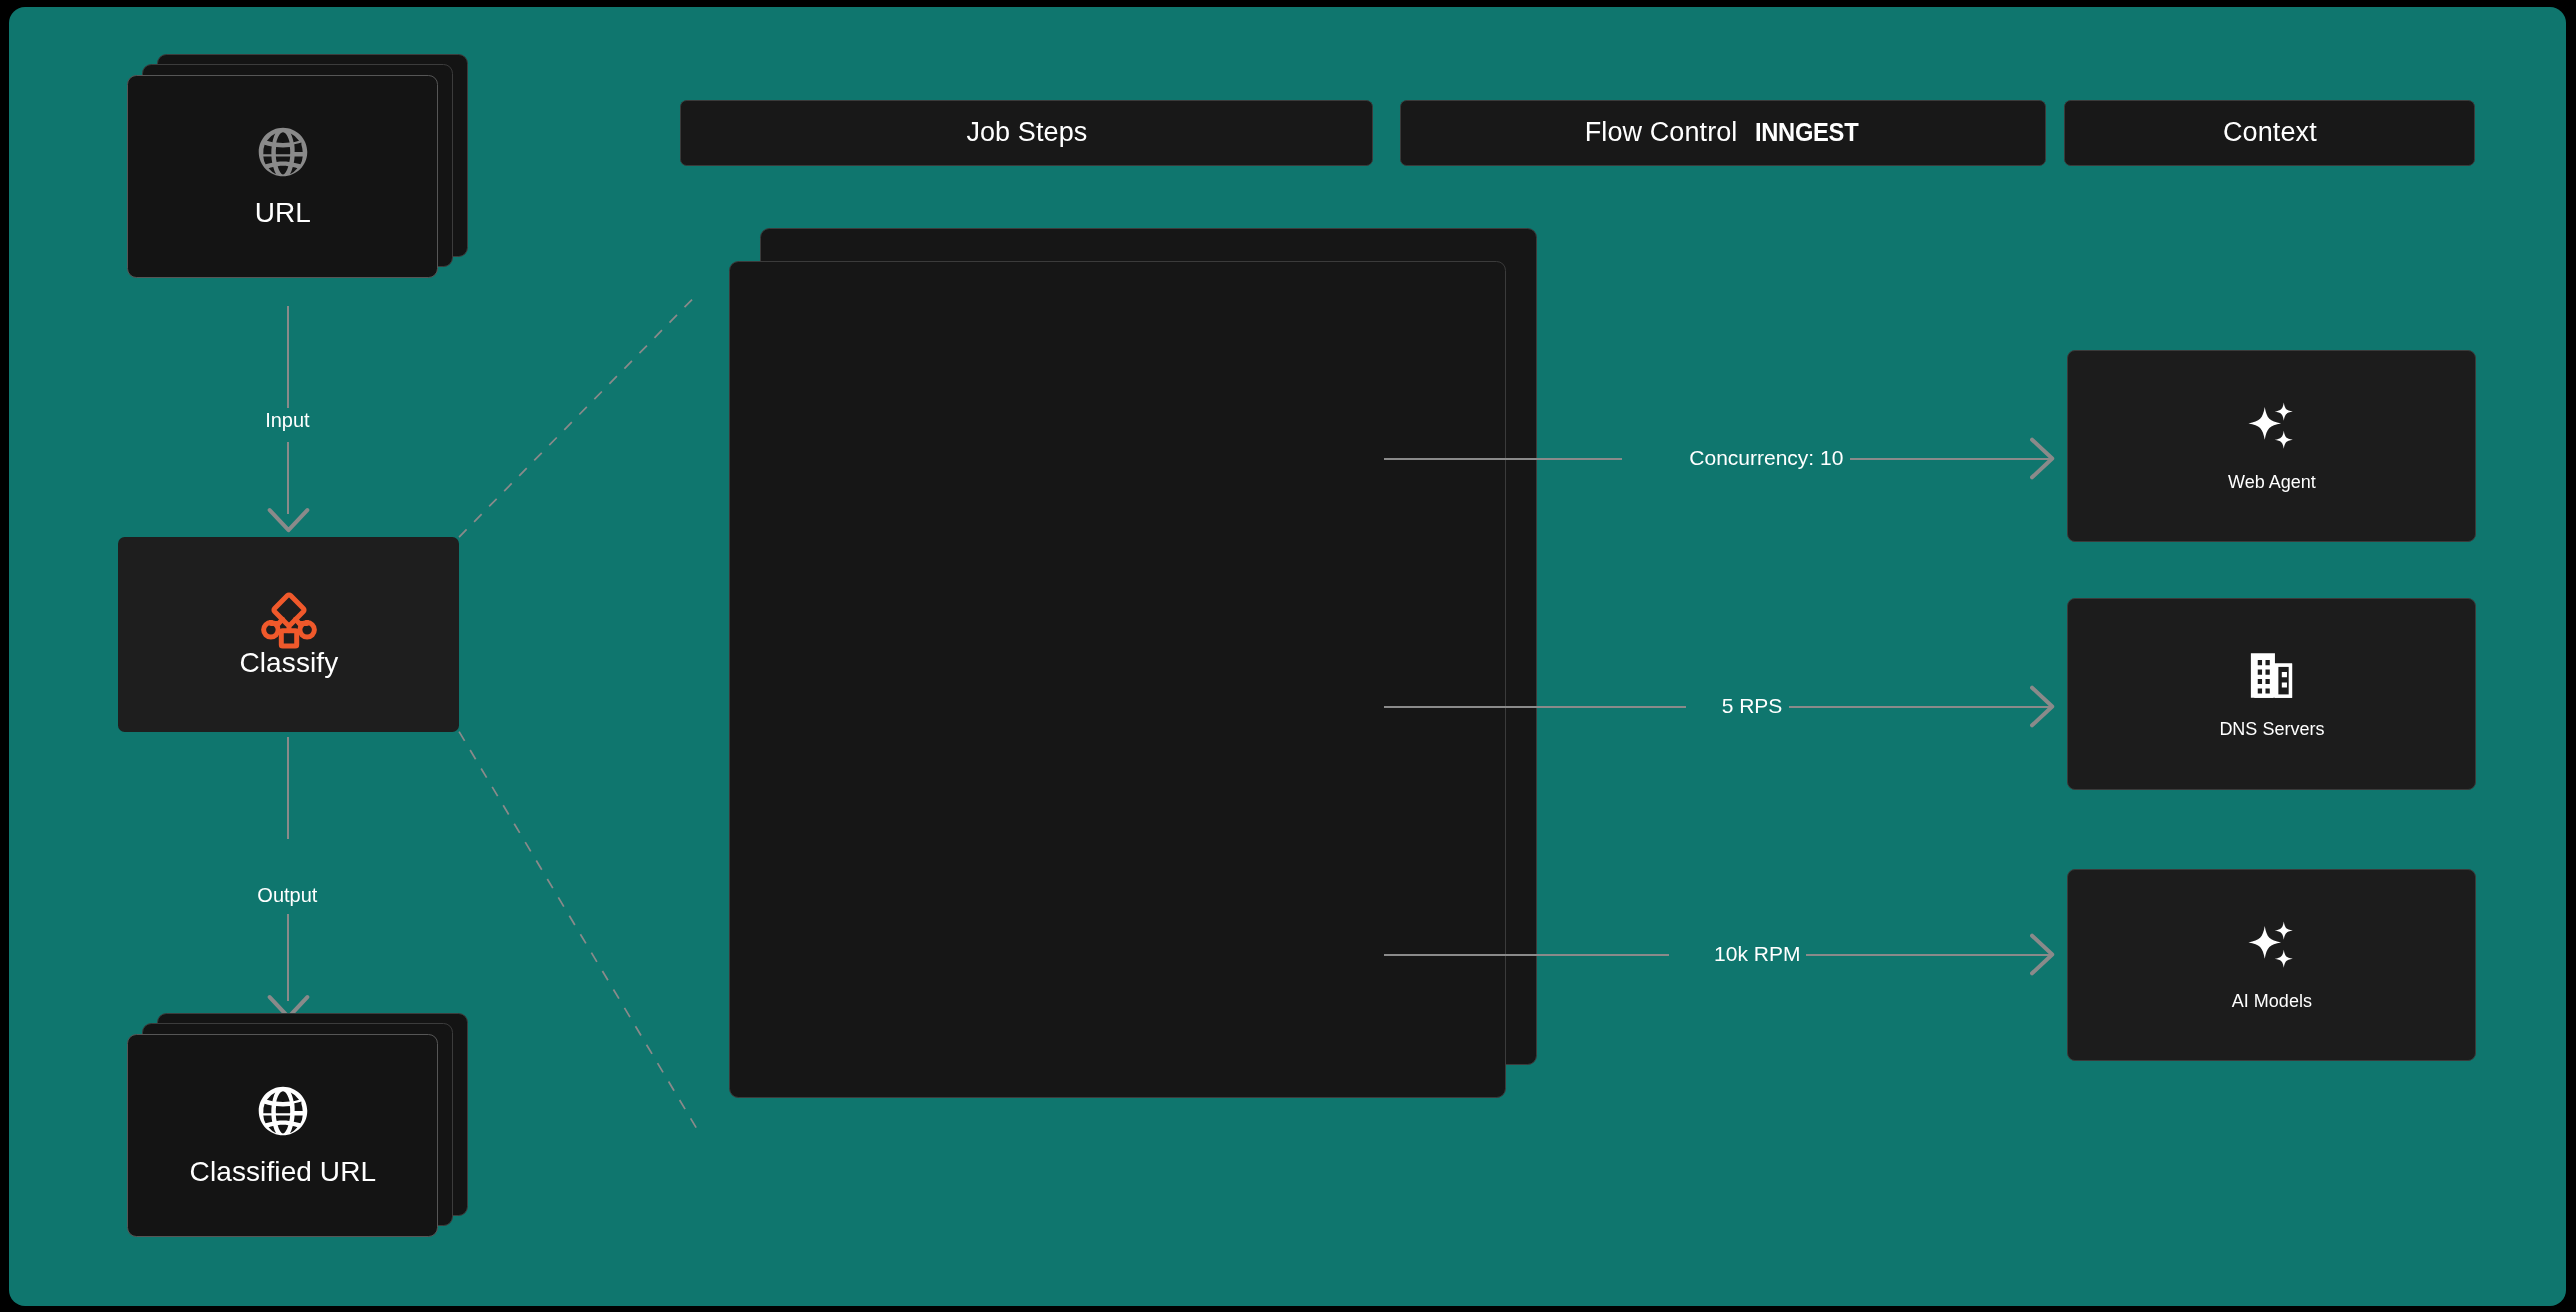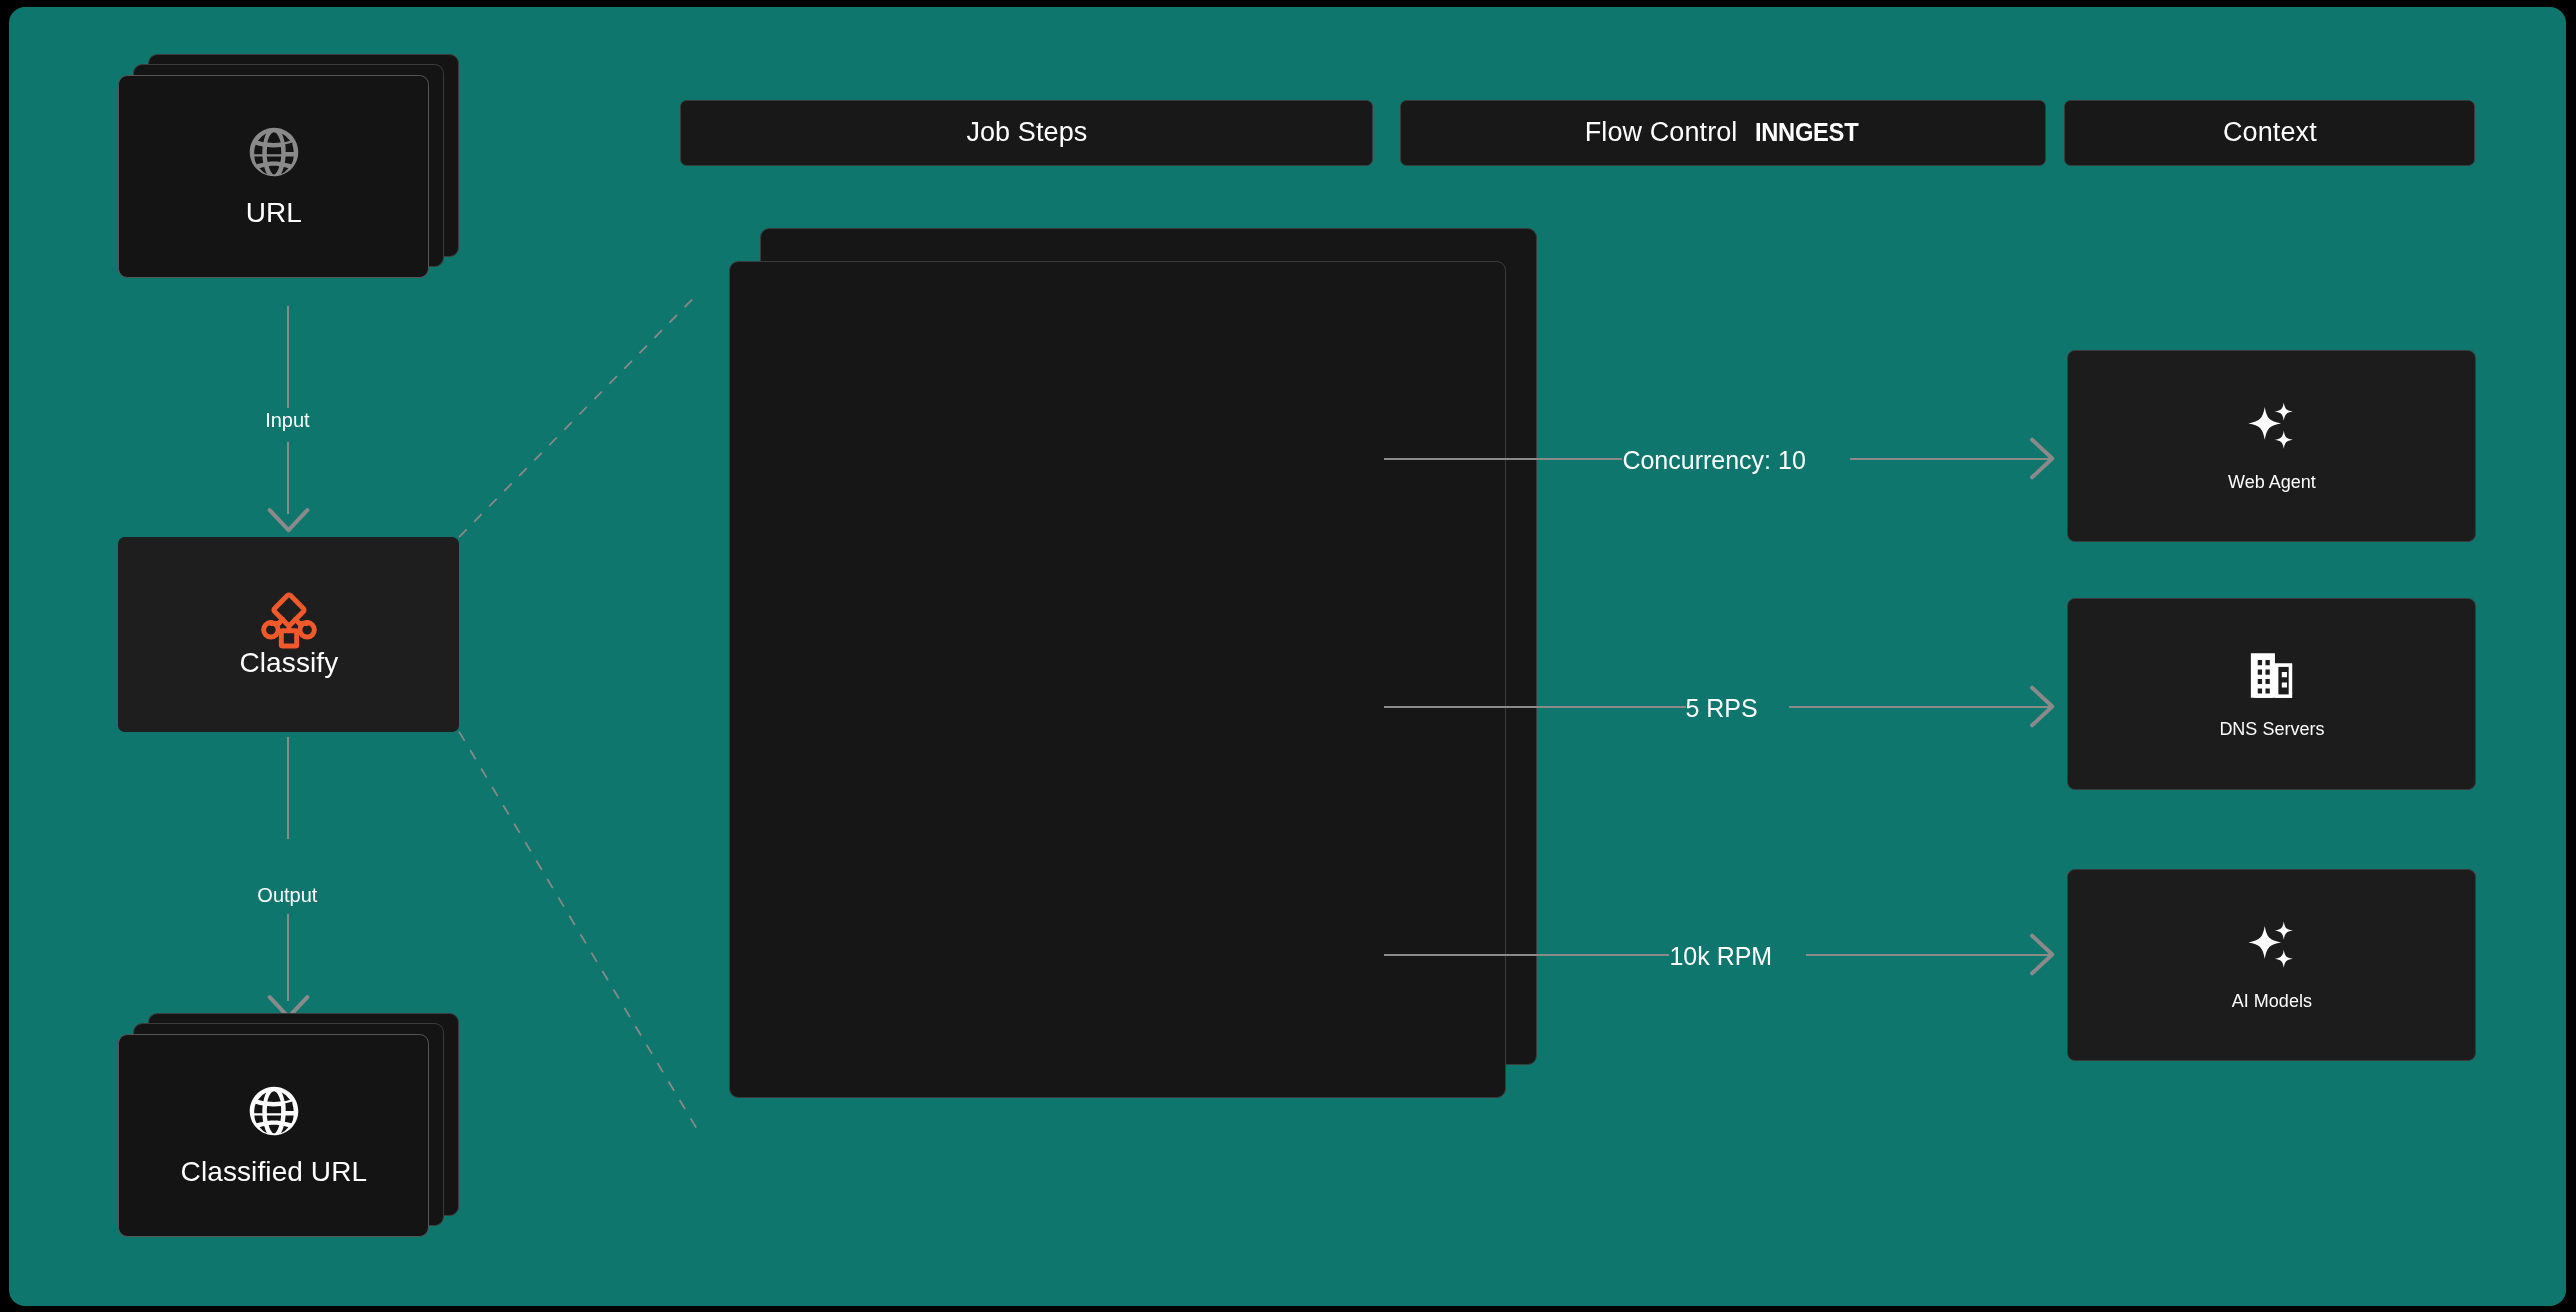--- a/index.html
+++ b/index.html
@@ -52,21 +52,21 @@
   .wordmark {
     font-family: "Liberation Sans", sans-serif;
     font-weight: 700;
     font-size: 25.5px;
     letter-spacing: -0.3px;
     transform: scaleX(0.93);
     color: #ffffff;
   }
 
   
-  .stack-wrap { position: absolute; }
+  .stack-wrap { position: absolute; margin-left: 9px; }
   .stack-layer {
     position: absolute;
     border: 1px solid #3c3c3c;
     border-radius: 9.4px;
     background: #141414;
   }
   .stack-face {
     position: absolute;
     left: 0;
     border: 1px solid #565656;
@@ -171,23 +171,23 @@
 
   
   .hline {
     position: absolute;
     height: 2px;
     background: #8a8a8a;
   }
   .hlabel {
     position: absolute;
     color: #ffffff;
-    font-size: 25px;
+    font-size: 21px;
     white-space: nowrap;
-    text-align: left;
+    text-align: right;
   }
 
   svg { display: block; overflow: visible; }
 </style>
 </head>
 <body>
 
 <div id="canvas">
 
   <div class="header-pill" id="pill-job-steps">

